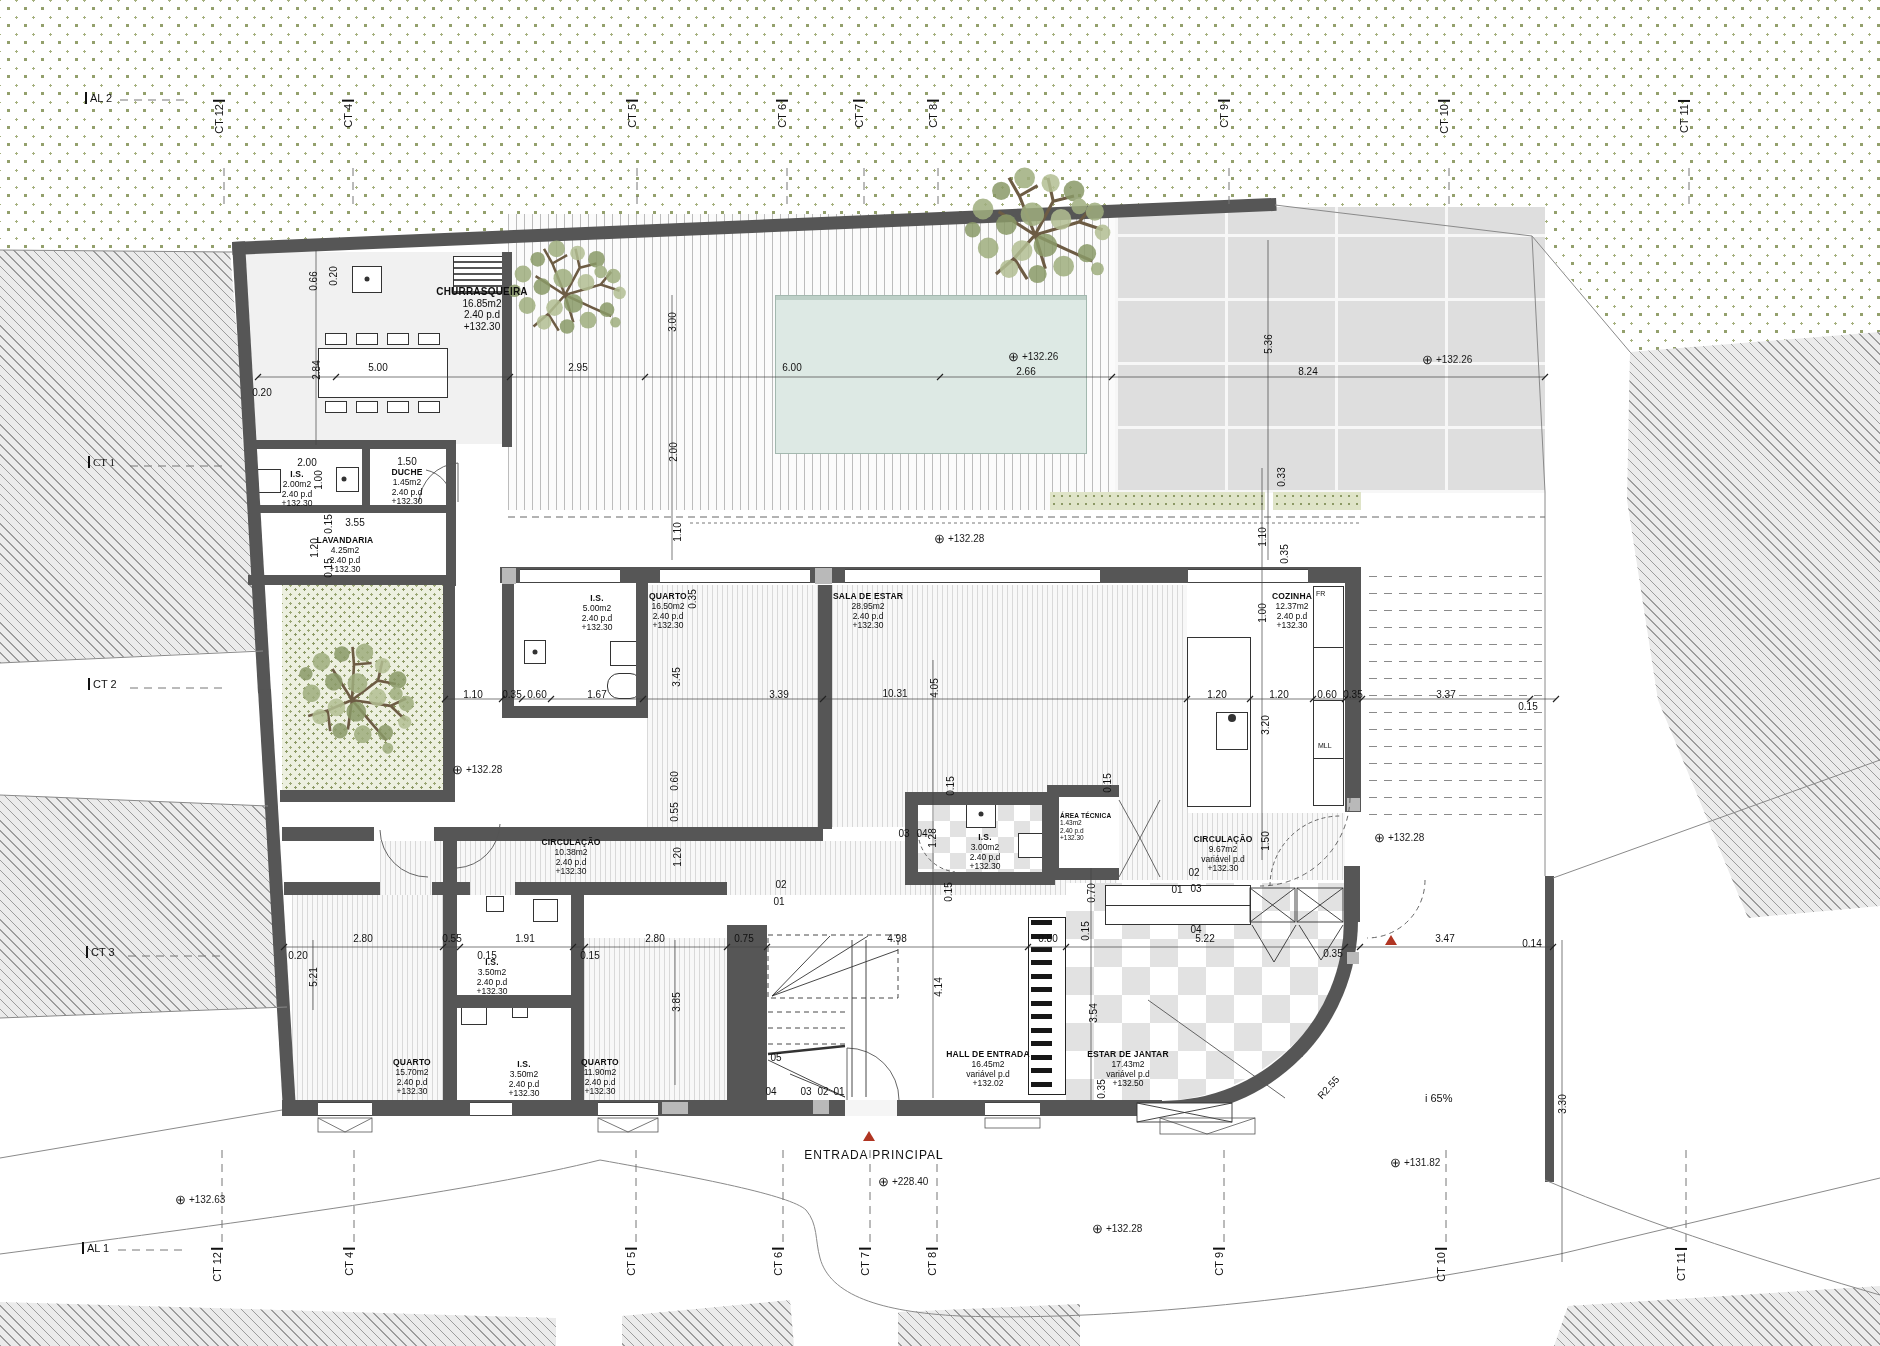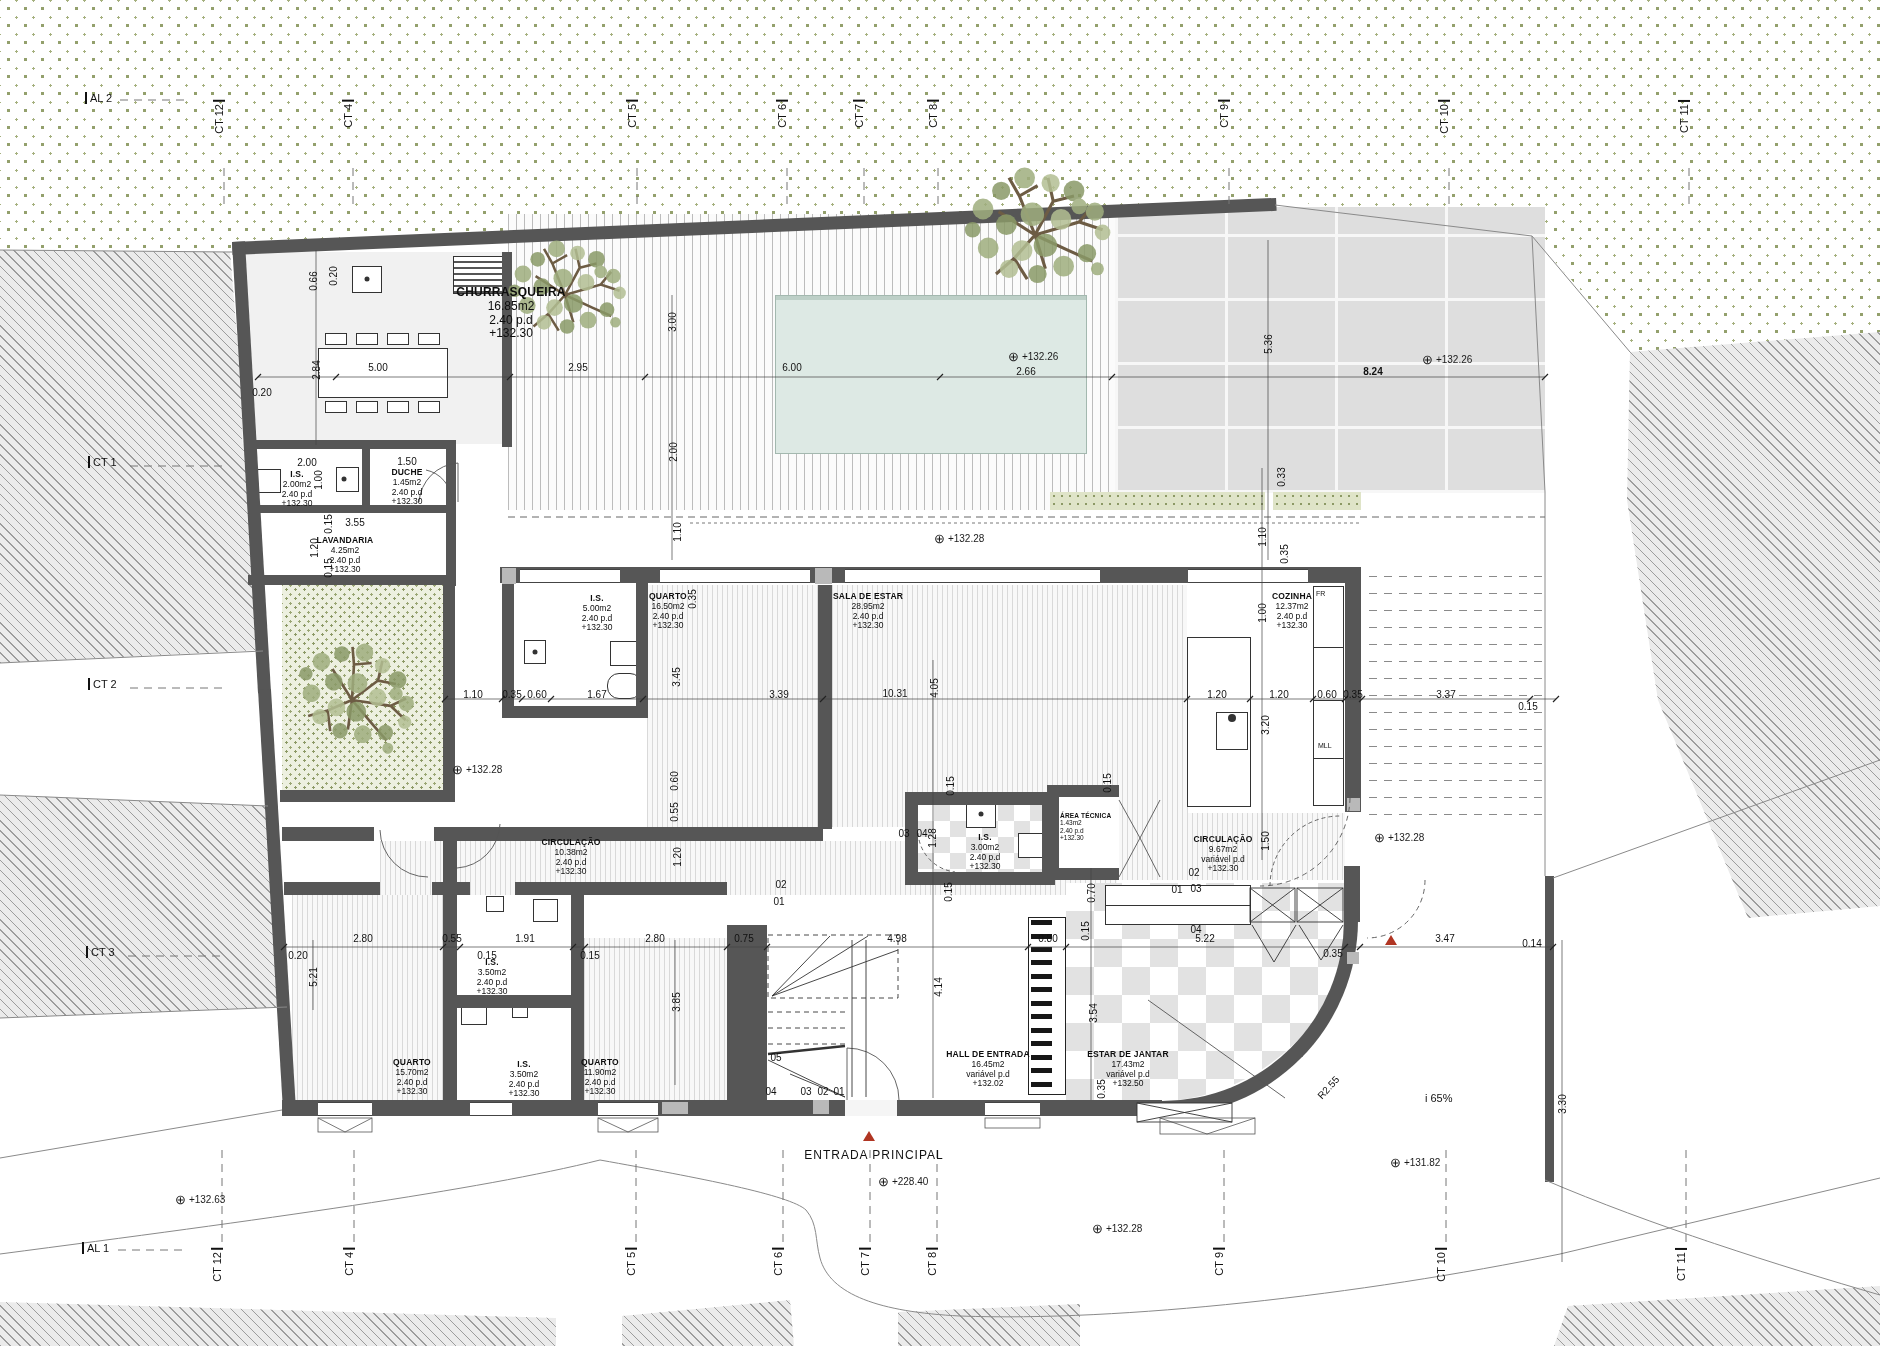--- a/index.html
+++ b/index.html
@@ -31,21 +31,21 @@
   .extstair{background-image:
     repeating-linear-gradient(90deg,#fff 0 7px,transparent 7px 15px),
     repeating-linear-gradient(0deg,#8a8a8a 0 1px,transparent 1px 17px);background-color:#fff;}
   .white{background:#fff;}
   .lightfloor{background:#f1f1f1;}
   .furn{position:absolute;background:#fff;border:1px solid #333;box-sizing:border-box;}
   .dim{position:absolute;font-size:10px;white-space:nowrap;transform:translate(-50%,-50%);color:#111;}
   .dim.v{transform:translate(-50%,-50%) rotate(-90deg);}
   .rl{position:absolute;transform:translateX(-50%);text-align:center;font-size:8.5px;line-height:1.15;white-space:nowrap;color:#0d0d0d;}
   .rl .rn{font-weight:700;letter-spacing:.2px;}
-  .rl.lg{font-size:12px;margin-left:29px;}
+  .rl.lg{font-size:10px;}
   .rl.xs{font-size:6.5px;transform:none;text-align:left;}
   .lvl{position:absolute;font-size:10px;display:flex;align-items:center;gap:3px;transform:translateY(-50%);}
   .lvl .sym{font-size:13px;line-height:1;}
   .lvl .val{}
   .gv{position:absolute;writing-mode:vertical-rl;transform:rotate(180deg);font-size:11px;color:#111;
       border-bottom:2.5px solid #111;padding-bottom:2px;transform-origin:center;}
   .gh{position:absolute;font-size:11px;color:#111;border-left:2.5px solid #111;padding-left:3px;}
   .tri{position:absolute;width:0;height:0;border-left:6px solid transparent;border-right:6px solid transparent;border-bottom:10px solid #b03522;}
   .tiny{position:absolute;font-size:7px;color:#111;}
   .note{position:absolute;font-size:11px;color:#111;white-space:nowrap;}
@@ -447,21 +447,21 @@
       <span class="val">+132.63</span>
     </div>
 
   <span class="dim v" style="left:333px;top:276px;">0.20</span>
   <span class="dim v" style="left:313px;top:281px;">0.66</span>
   <span class="dim v" style="left:316px;top:370px;">2.84</span>
   <span class="dim" style="left:378px;top:367px;">5.00</span>
   <span class="dim" style="left:578px;top:367px;">2.95</span>
   <span class="dim" style="left:792px;top:367px;">6.00</span>
   <span class="dim" style="left:1026px;top:371px;">2.66</span>
-  <span class="dim" style="left:1373px;top:371px;font-weight:bold;">8.24</span>
+  <span class="dim" style="left:1308px;top:371px;">8.24</span>
   <span class="dim" style="left:262px;top:392px;">0.20</span>
   <span class="dim v" style="left:672px;top:322px;">3.00</span>
   <span class="dim v" style="left:673px;top:452px;">2.00</span>
   <span class="dim v" style="left:1268px;top:344px;">5.36</span>
   <span class="dim v" style="left:1281px;top:477px;">0.33</span>
   <span class="dim v" style="left:1262px;top:537px;">1.10</span>
   <span class="dim v" style="left:1284px;top:554px;">0.35</span>
   <span class="dim v" style="left:677px;top:532px;">1.10</span>
   <span class="dim" style="left:307px;top:462px;">2.00</span>
   <span class="dim v" style="left:318px;top:480px;">1.00</span>
@@ -553,17 +553,17 @@
   <div class="gv" style="left:211px;top:1248px;">CT 12</div>
   <div class="gv" style="left:343px;top:1248px;">CT 4</div>
   <div class="gv" style="left:625px;top:1248px;">CT 5</div>
   <div class="gv" style="left:772px;top:1248px;">CT 6</div>
   <div class="gv" style="left:859px;top:1248px;">CT 7</div>
   <div class="gv" style="left:926px;top:1248px;">CT 8</div>
   <div class="gv" style="left:1213px;top:1248px;">CT 9</div>
   <div class="gv" style="left:1435px;top:1248px;">CT 10</div>
   <div class="gv" style="left:1675px;top:1248px;">CT 11</div>
 
-  <div class="gh" style="left:88px;top:456px;">CT 1</div>
+  <div class="gh" style="left:88px;top:456px;font-family:Liberation Serif, serif;">CT 1</div>
   <div class="gh" style="left:88px;top:678px;">CT 2</div>
   <div class="gh" style="left:86px;top:946px;">CT 3</div>
 
 </div>
 
 </body></html>

